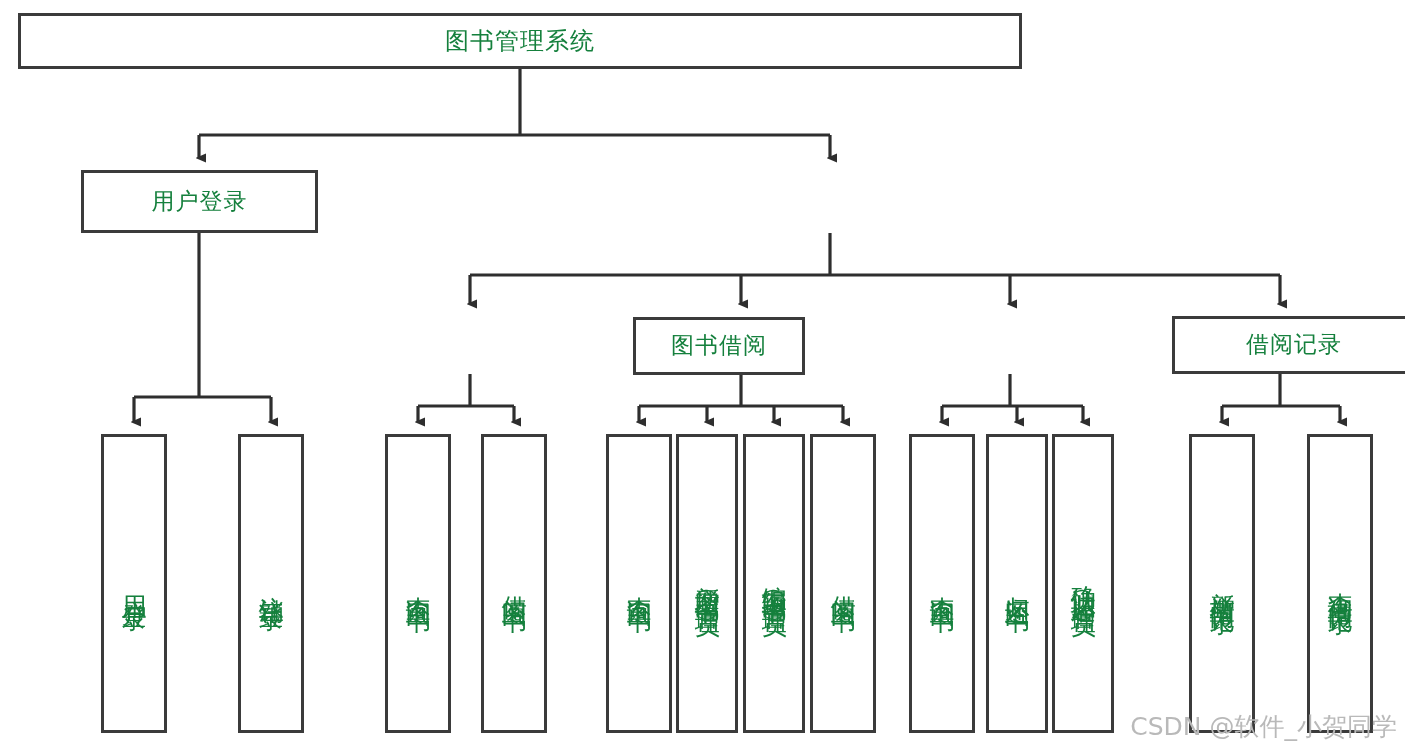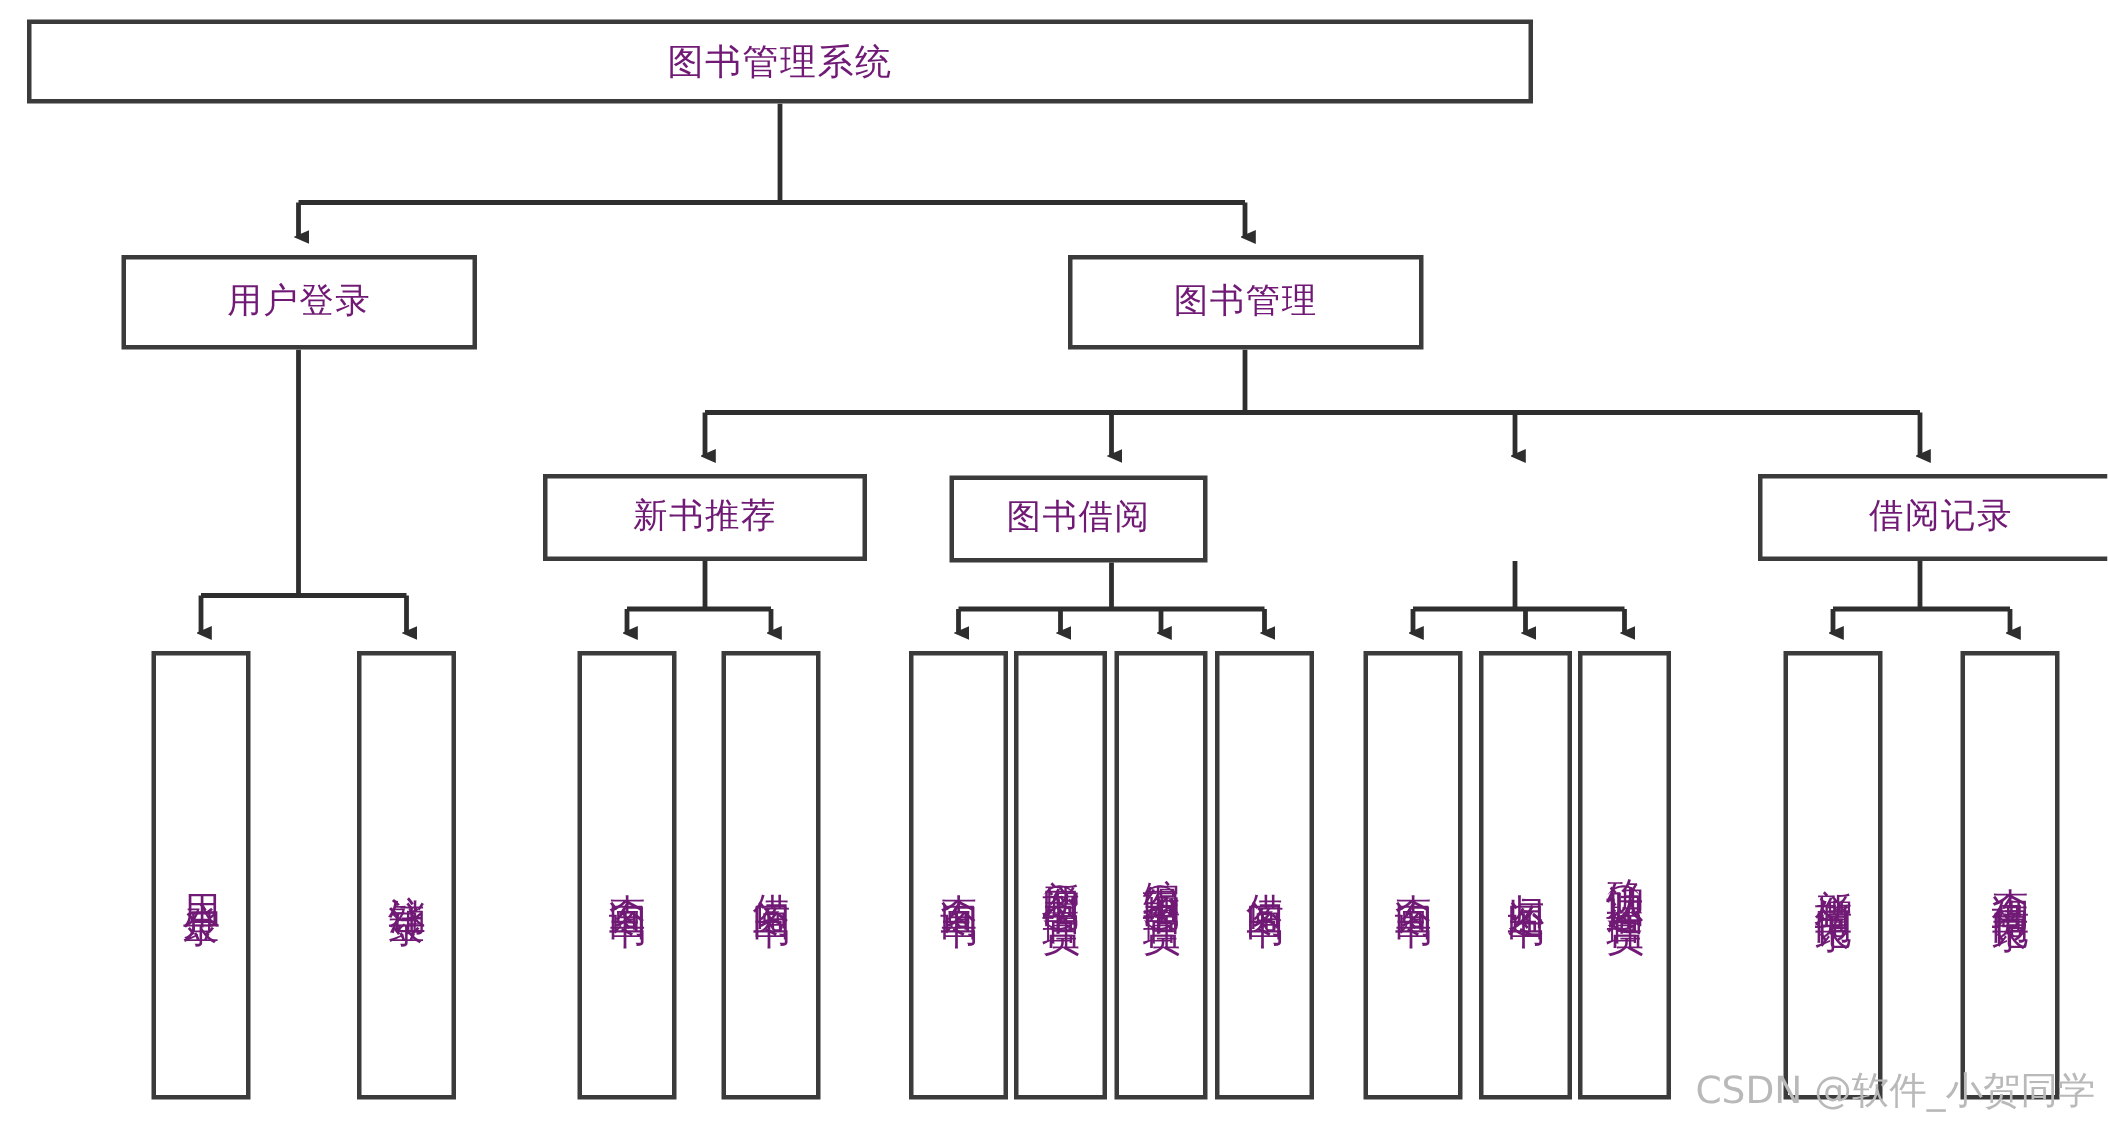--- a/index.html
+++ b/index.html
@@ -30,21 +30,21 @@
     position: absolute;
     box-sizing: border-box;
     background: #ffffff;
     border: 3px solid #3b3b3b;
     display: flex;
     align-items: center;
     justify-content: center;
     overflow: hidden;
   }
   .node .label {
-    color: #701a75;
+    color: #15803d;
     line-height: 1.18;
     text-align: center;
     white-space: pre;
   }
   .node.horizontal .label {
     font-size: 23px;
     letter-spacing: 1px;
   }
   .node.vertical .label {
     font-size: 25px;
@@ -115,27 +115,21 @@
       </g>
   </svg>
 
   <div class="node root horizontal" style="left: 18px; top: 13px; width: 1004px; height: 56px;">
     <span class="label">图书管理系统</span>
   </div>
 
   <div class="node horizontal" style="left: 81px; top: 170px; width: 237px; height: 63px;">
     <span class="label">用户登录</span>
   </div>
-  <div class="node horizontal" style="left: 712px; top: 170px; width: 237px; height: 63px;">
-    <span class="label">图书管理</span>
-  </div>
 
-  <div class="node horizontal" style="left: 362px; top: 316px; width: 216px; height: 58px;">
-    <span class="label">新书推荐</span>
-  </div>
   <div class="node horizontal" style="left: 633px; top: 317px; width: 172px; height: 58px;">
     <span class="label">图书借阅</span>
   </div>
   <div class="node horizontal" style="left: 1172px; top: 316px; width: 244px; height: 58px;">
     <span class="label">借阅记录</span>
   </div>
 
   <div class="node vertical" style="left: 101px; top: 434px; width: 66px; height: 299px;">
     <span class="label">用户登录</span>
   </div>

